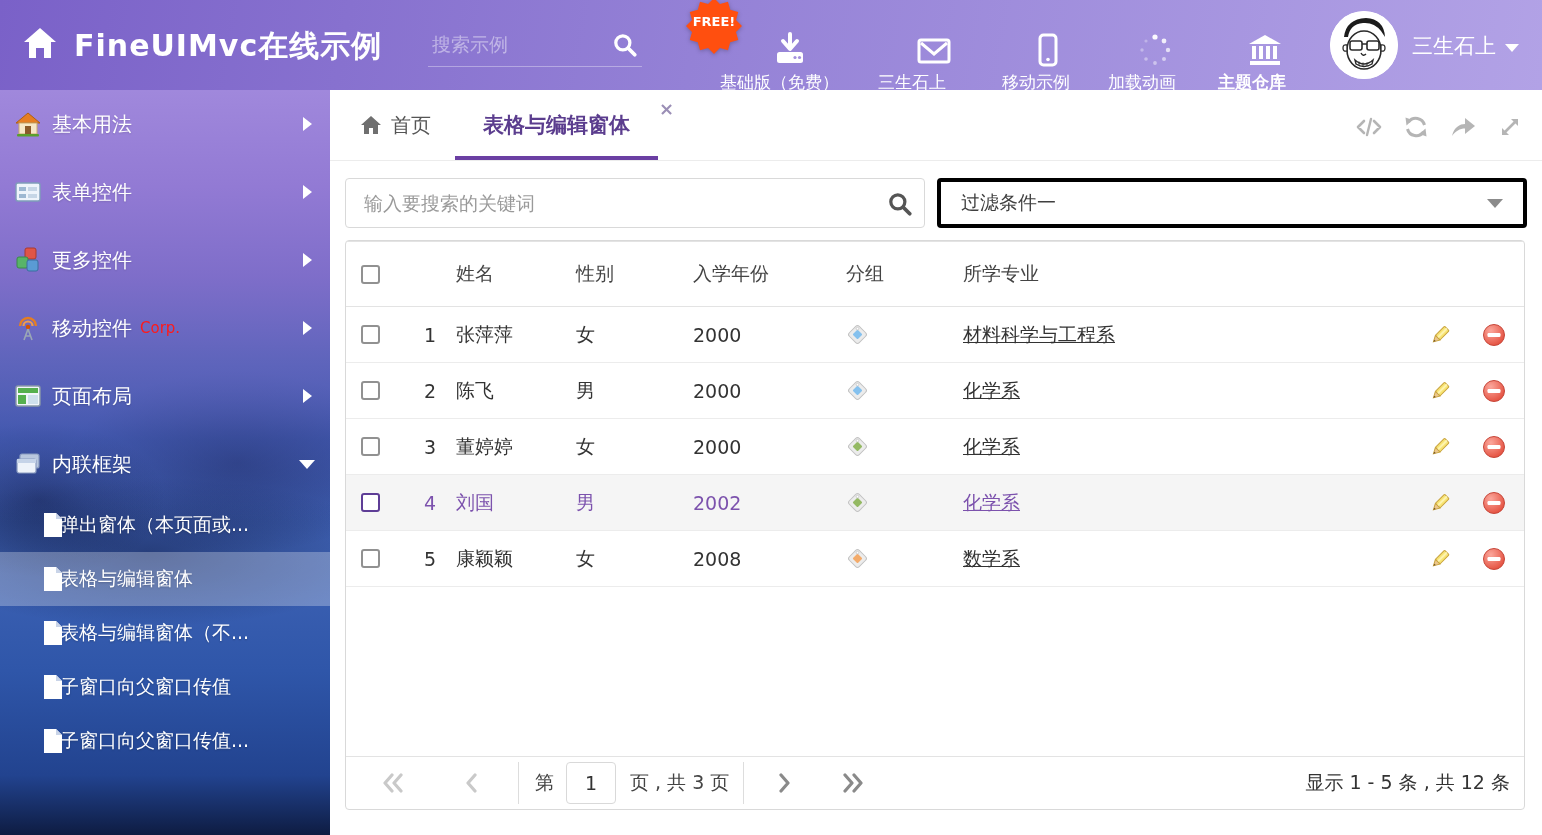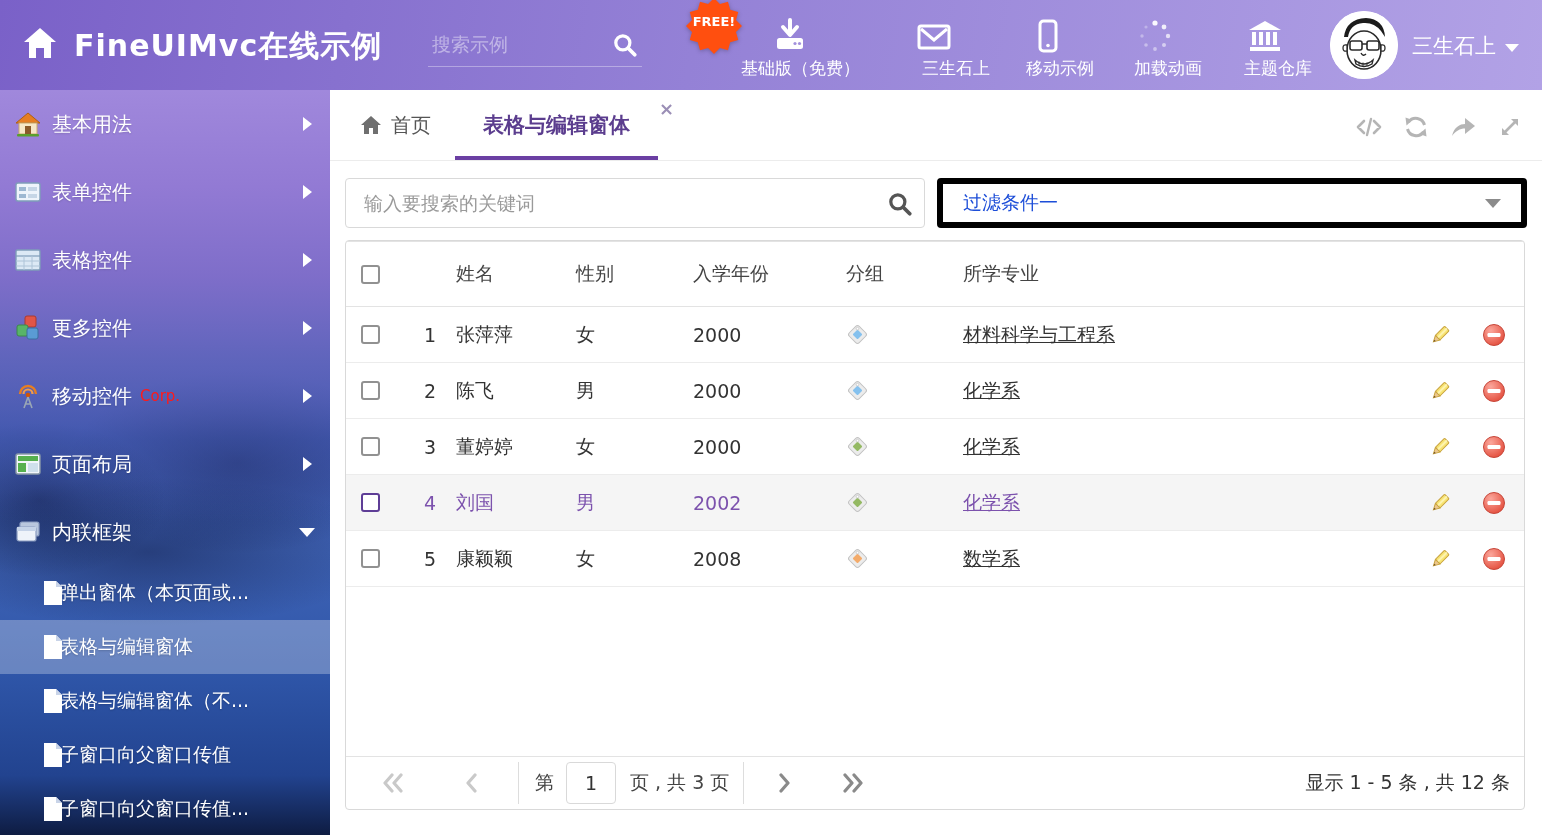--- a/index.html
+++ b/index.html
@@ -12,25 +12,25 @@
     background:linear-gradient(100deg,#7a61c8 0%,#9481d6 45%,#b2a2e6 100%);}
   .logo-home{position:absolute;left:22px;top:26px;}
   .app-title{position:absolute;left:74px;top:26px;font-size:30px;font-weight:bold;color:#fff;letter-spacing:1px;}
   .hsearch{position:absolute;left:428px;top:28px;width:214px;height:38px;border-bottom:1px solid rgba(255,255,255,0.35);}
   .hsearch input{position:absolute;left:2px;top:4px;width:160px;background:transparent;border:none;outline:none;
     font-size:19px;color:#fff;font-family:inherit;}
   .hsearch input::placeholder{color:rgba(255,255,255,0.45);}
   .hsearch .mag{position:absolute;right:4px;top:4px;}
   .free-badge{position:absolute;left:686px;top:-2px;width:56px;height:56px;filter:drop-shadow(0 1px 2px rgba(0,0,0,.25));}
   .free-badge span{position:absolute;left:0;top:16px;width:56px;text-align:center;color:#fff;font-weight:bold;font-size:13px;}
-  .hnav{position:absolute;top:13px;text-align:right;color:#fff;}
+  .hnav{position:absolute;top:27px;text-align:left;color:#fff;}
   .hnav .ic{height:40px;display:flex;align-items:flex-end;justify-content:center;}
   .hnav .lbl{font-size:17px;margin-top:4px;white-space:nowrap;}
   .hn1{left:720px;width:140px;} .hn2{left:878px;width:112px;} .hn3{left:1002px;width:92px;}
-  .hn4{left:1108px;width:94px;} .hn5{left:1218px;width:94px;}
+  .hn4{left:1108px;width:94px;} .hn5{left:1218px;width:94px;font-weight:bold;}
   .avatar{position:absolute;left:1330px;top:11px;width:68px;height:68px;border-radius:50%;background:#fff;overflow:hidden;}
   .username{position:absolute;left:1412px;top:32px;color:#fff;font-size:21px;display:flex;align-items:center;gap:9px;font-family:Liberation Mono, monospace;}
   .caret-down-w{width:0;height:0;border-left:7px solid transparent;border-right:7px solid transparent;border-top:8px solid #fff;margin-top:3px;}
 
   
   .sidebar{position:absolute;left:0;top:90px;width:330px;height:745px;
     background:
       linear-gradient(180deg,rgba(160,136,220,1) 0%,rgba(146,122,212,1) 13%,rgba(128,110,202,0.95) 25%,rgba(100,102,190,0.8) 36%,rgba(70,88,175,0.45) 47%,rgba(50,75,165,0) 58%),
       radial-gradient(ellipse 180px 110px at 12% 55%,rgba(12,22,60,0.55),transparent 70%),
       radial-gradient(ellipse 240px 130px at 72% 50%,rgba(14,24,66,0.5),transparent 70%),
@@ -54,22 +54,22 @@
   .tab-active{position:absolute;left:125px;top:0;width:203px;height:70px;display:flex;align-items:center;justify-content:center;
     font-size:21px;font-weight:bold;color:#5b3d8e;}
   .tab-underline{position:absolute;left:0;right:0;bottom:0;height:4px;background:#6b3fa3;}
   .tab-close{position:absolute;right:-16px;top:10px;color:#9b8fb6;font-size:18px;font-weight:bold;line-height:1;}
   .tb-icons{position:absolute;right:18px;top:23px;display:flex;gap:19px;}
 
   .search-input{position:absolute;left:15px;top:88px;width:580px;height:50px;box-sizing:border-box;
     border:1px solid #d9d9d9;border-radius:4px;font-size:19px;padding:0 52px 0 18px;color:#333;outline:none;font-family:inherit;}
   .search-input::placeholder{color:#9a9a9a;}
   .search-ic{position:absolute;left:557px;top:101px;}
-  .dropdown{position:absolute;left:607px;top:88px;width:590px;height:50px;box-sizing:border-box;border:6px solid #000000;
-    border-radius:4px;display:flex;align-items:center;padding:0 20px;font-size:19px;color:#1d4ed8;}
+  .dropdown{position:absolute;left:607px;top:88px;width:590px;height:50px;box-sizing:border-box;border:4px solid #000000;
+    border-radius:4px;display:flex;align-items:center;padding:0 20px;font-size:19px;color:#404040;}
   .dropdown .caret{margin-left:auto;width:0;height:0;border-left:8px solid transparent;border-right:8px solid transparent;border-top:9px solid #8b8b8b;}
 
   .panel{position:absolute;left:15px;top:150px;width:1180px;height:570px;box-sizing:border-box;border:1px solid #d9d9d9;border-radius:4px;}
   .toolbar{position:relative;height:70px;}
   .btn{display:inline-flex;align-items:center;gap:9px;height:47px;padding:0 20px;background:#fff;border:1px solid #d9d9d9;
     border-radius:4px;font-size:19px;color:#333;cursor:pointer;font-family:inherit;}
   .btn-delete{position:absolute;left:9px;top:11px;}
   .btn-add{position:absolute;right:9px;top:11px;}
 
   .grid-header,.grid-row{display:grid;grid-template-columns:50px 40px 120px 117px 153px 117px 1fr 48px 60px;align-items:center;}
@@ -295,34 +295,20 @@
           <rect x="5" y="9" width="7" height="4" fill="#9db8d2"></rect>
             <rect x="14" y="9" width="9" height="4" fill="#c6d6e6"></rect>
           <rect x="5" y="16" width="7" height="4" fill="#9db8d2"></rect>
             <rect x="14" y="16" width="9" height="4" fill="#c6d6e6"></rect>
         </svg>
       </span>
       <span class="slbl">表单控件</span>
       <span class="arr-r"></span>
     </div>
 
-    <div class="snav-item">
-      <span class="sic">
-        <svg width="28" height="28" viewBox="0 0 28 28">
-          <rect x="2" y="4" width="24" height="20" rx="1.5" fill="#dce9f5" stroke="#7f9db9" stroke-width="1.4"></rect>
-          <line x1="2" y1="10" x2="26" y2="10" stroke="#7f9db9" stroke-width="1.2"></line>
-          <line x1="2" y1="15" x2="26" y2="15" stroke="#aec4d8" stroke-width="1"></line>
-          <line x1="2" y1="20" x2="26" y2="20" stroke="#aec4d8" stroke-width="1"></line>
-          <line x1="10" y1="10" x2="10" y2="24" stroke="#aec4d8" stroke-width="1"></line>
-          <line x1="18" y1="10" x2="18" y2="24" stroke="#aec4d8" stroke-width="1"></line>
-        </svg>
-      </span>
-      <span class="slbl">表格控件</span>
-      <span class="arr-r"></span>
-    </div>
 
     <div class="snav-item">
       <span class="sic">
         <svg width="28" height="28" viewBox="0 0 28 28">
           <rect x="11" y="2" width="11" height="11" rx="2" fill="#e05548" stroke="#a83a30" stroke-width="1"></rect>
           <rect x="3" y="11" width="11" height="11" rx="2" fill="#58b468" stroke="#3b8a49" stroke-width="1"></rect>
           <rect x="13" y="14" width="11" height="11" rx="2" fill="#5a9bd4" stroke="#3a6f9f" stroke-width="1"></rect>
         </svg>
       </span>
       <span class="slbl">更多控件</span>

